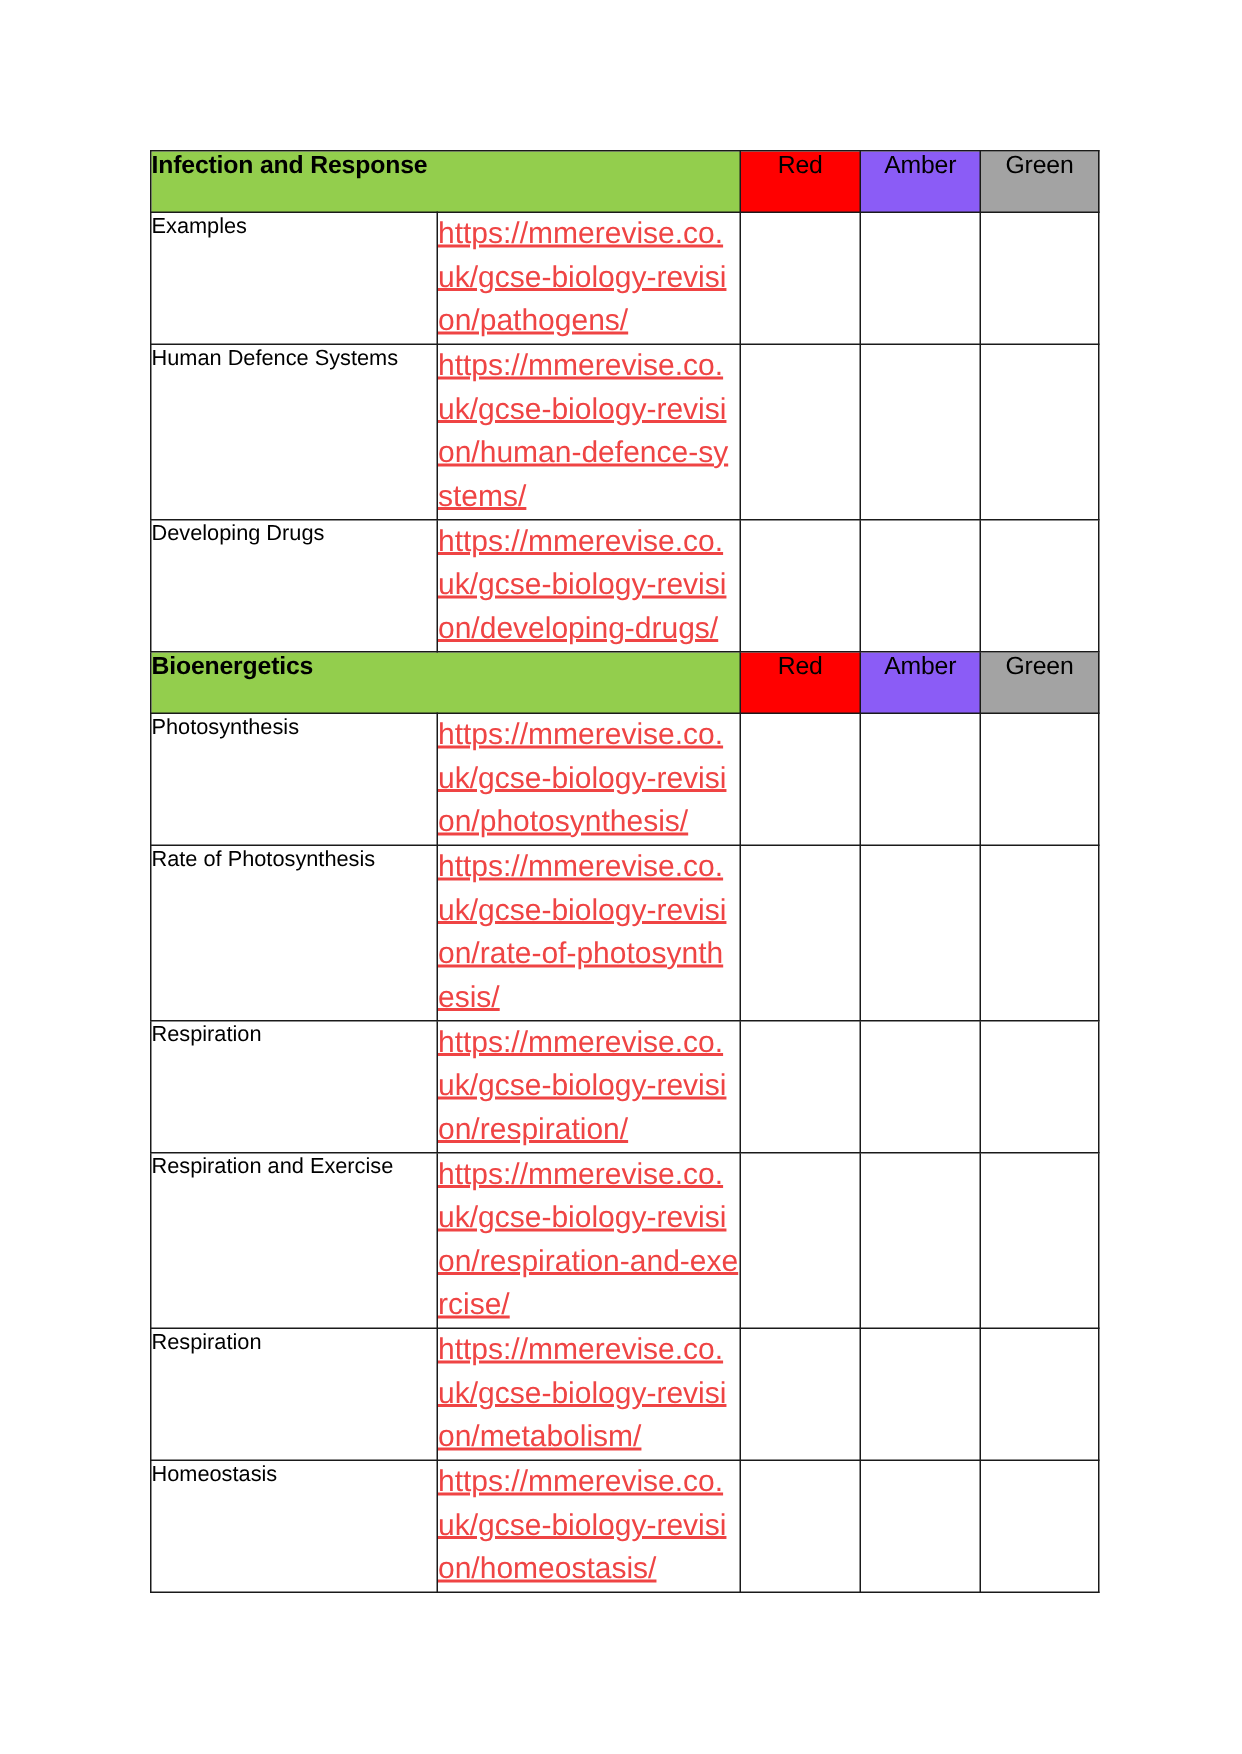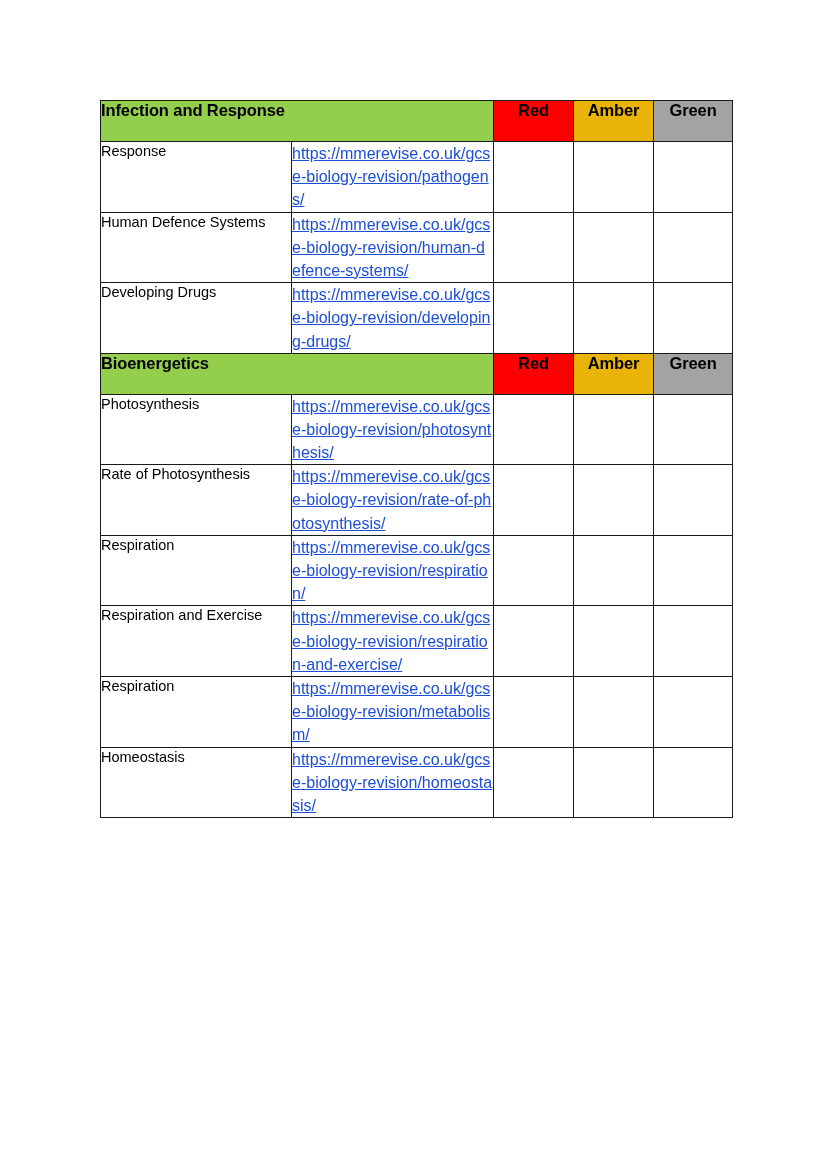--- a/index.html
+++ b/index.html
@@ -62,47 +62,47 @@
     line-height: 1.1;
   }
 
   .rag-cell {
     height: 40px;
     text-align: center;
     vertical-align: middle;
   }
   .rag-cell .rag-label {
     font-size: 16.5px;
-    font-weight: bold;
+    font-weight: normal;
     color: #000000;
     letter-spacing: -0.1px;
   }
   .rag-red   { background: #ff0000; }
-  .rag-amber { background: #eab308; }
+  .rag-amber { background: #8b5cf6; }
   .rag-green { background: #a3a3a3; }
 
   
   .topic-cell {
     padding: 9px 8px 8px 8px;
     vertical-align: top;
   }
   .topic-label {
     font-size: 14.5px;
     color: #000000;
     line-height: 1.35;
     display: block;
   }
 
   .link-cell {
     padding: 9px 6px 8px 7px;
     vertical-align: top;
   }
   .link-text {
-    font-size: 16px;
-    color: #1d4ed8;
+    font-size: 20px;
+    color: #ef4444;
     text-decoration: underline;
     line-height: 1.45;
     word-break: break-all;
     overflow-wrap: break-word;
     display: block;
     cursor: pointer;
   }
 
   .mark-cell {
     background: #ffffff;
@@ -142,21 +142,21 @@
         <td class="rag-cell rag-amber">
           <span class="rag-label">Amber</span>
         </td>
         <td class="rag-cell rag-green">
           <span class="rag-label">Green</span>
         </td>
       </tr>
 
       <tr class="row-h3">
         <td class="topic-cell">
-          <span class="topic-label">Response</span>
+          <span class="topic-label">Examples</span>
         </td>
         <td class="link-cell">
           <span class="link-text">https://mmerevise.co.uk/gcse-biology-revision/pathogens/</span>
         </td>
         <td class="mark-cell"></td>
         <td class="mark-cell"></td>
         <td class="mark-cell"></td>
       </tr>
 
 

